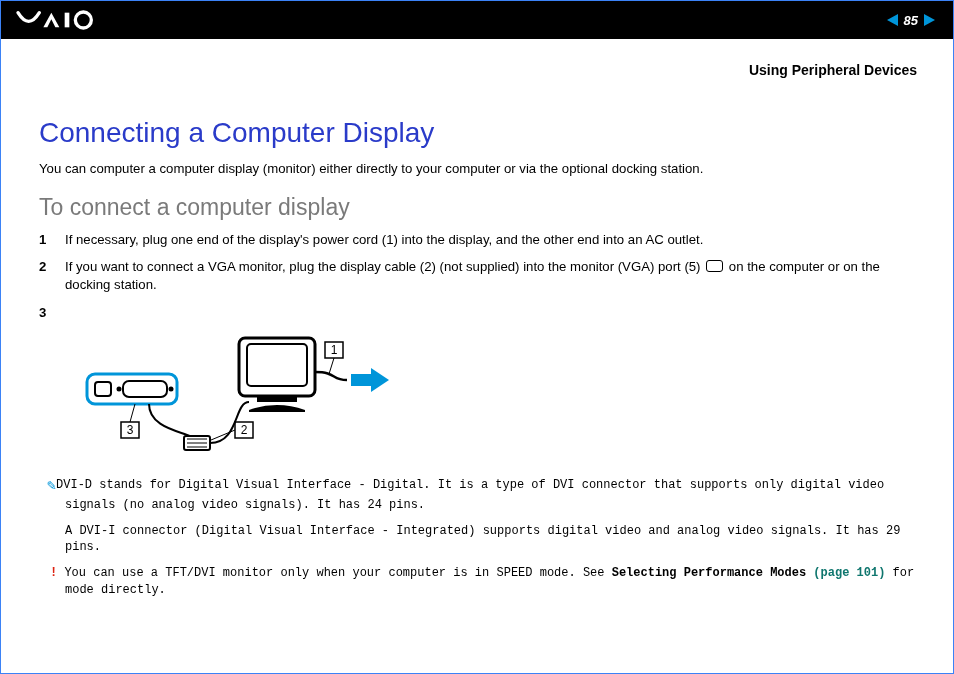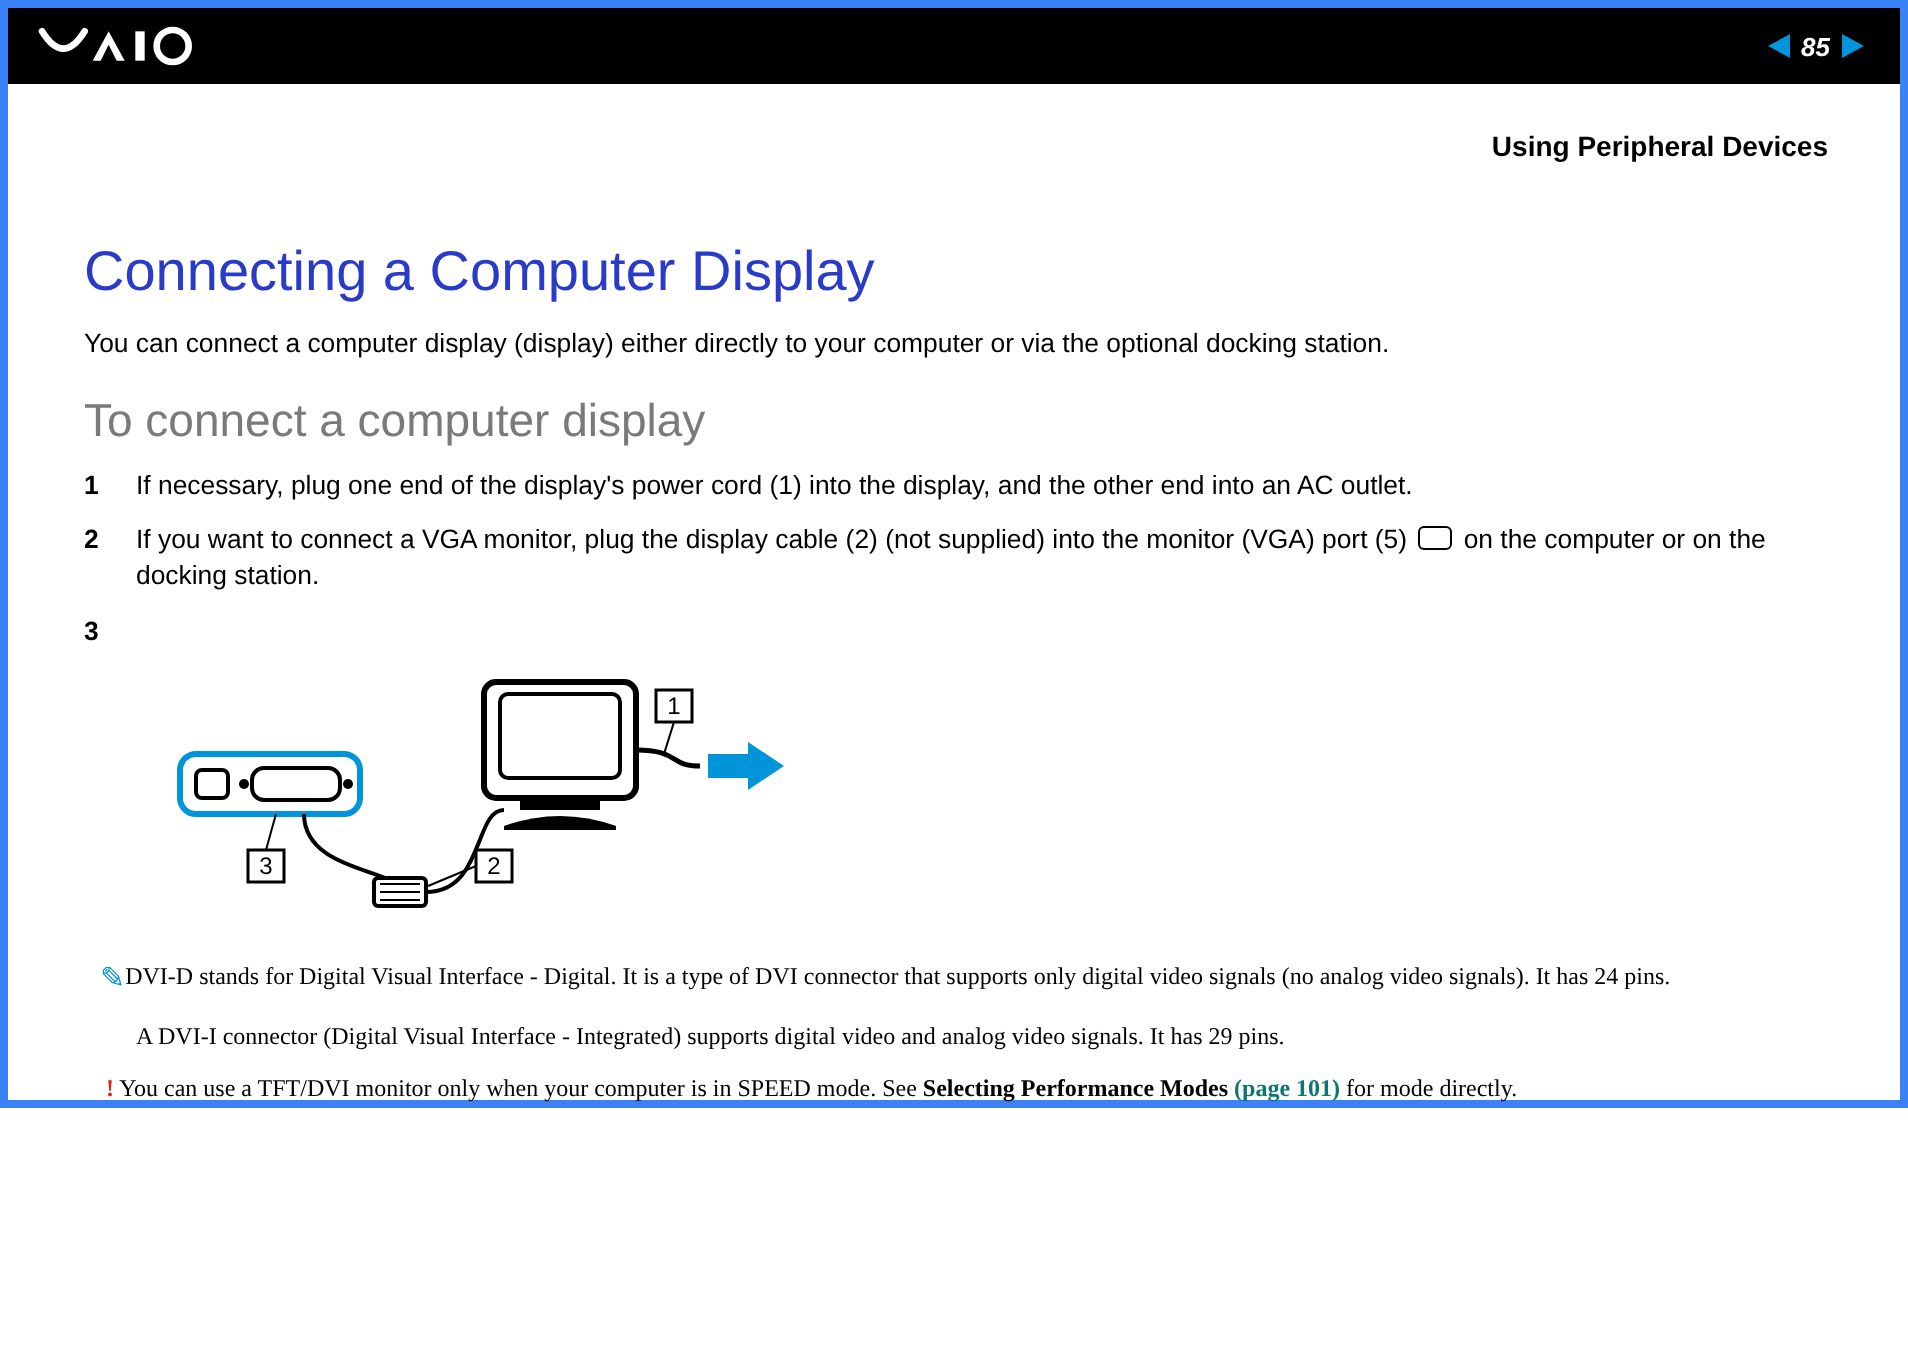--- a/index.html
+++ b/index.html
@@ -1,35 +1,35 @@
 <!DOCTYPE html>
 <html><head>
 <meta charset="utf-8">
 <style>
   html,body{margin:0;padding:0;background:#fff;font-family:Arial,Helvetica,sans-serif;color:#000;}
-  .page{width:954px;height:554px;position:relative;box-sizing:border-box;border:4px solid #3b82f6;}
+  .page{width:954px;height:674px;position:relative;box-sizing:border-box;border:1px solid #3b82f6;}
   .topbar{background:#000;color:#fff;height:38px;display:flex;align-items:center;justify-content:space-between;padding:0 18px 0 14px;}
   .logo{display:flex;align-items:center;}
   .logo svg{height:20px;}
   .nav{display:flex;align-items:center;gap:6px;}
   .nav .tri{width:0;height:0;border-top:6px solid transparent;border-bottom:6px solid transparent;}
   .nav .tri.left{border-right:11px solid #0095d9;cursor:pointer;}
   .nav .tri.right{border-left:11px solid #0095d9;cursor:pointer;}
   .nav .pg{font-style:italic;font-weight:bold;font-size:13px;}
   .bodyarea{padding:24px 36px 0 38px;font-size:13.2px;line-height:1.35;}
   .sectionlabel{color:#000;font-weight:bold;font-size:14px;text-align:right;margin-top:-2px;margin-bottom:34px;}
   h1{color:#2a3bc9;font-weight:normal;font-size:28px;margin:0 0 8px 0;font-family:Arial,Helvetica,sans-serif;}
   h2{color:#7a7a7a;font-weight:normal;font-size:23px;margin:14px 0 8px 0;}
   .intro{margin:0 0 4px 0;}
   ol.steps{list-style:none;padding:0;margin:6px 0 0 0;}
   ol.steps li{display:flex;gap:14px;margin:0 0 10px 0;}
   ol.steps li .n{font-weight:bold;min-width:12px;}
   .porticon{display:inline-block;width:15px;height:10px;border:1.3px solid #000;border-radius:3px;vertical-align:-1px;margin:0 2px;}
   .diagram{margin:8px 0 8px 40px;}
-  .noteblock{margin:10px 0 0 26px;font-size:12px;font-family:Liberation Serif, serif;line-height:1.35;}
+  .noteblock{margin:10px 0 0 26px;font-size:12px;font-family:Liberation Mono, monospace;line-height:1.35;}
   .pencil{color:#0095d9;font-size:15px;margin-left:-18px;display:inline-block;vertical-align:top;}
   .noteblock p{margin:0 0 10px 0;}
   .warn{color:#d21;font-weight:bold;margin-left:-15px;display:inline-block;}
   .linkref{color:#0f766e;font-weight:bold;}
   b{font-weight:bold;}
 </style>
 </head>
 <body>
 
 <div class="page">
@@ -49,21 +49,21 @@
       <div class="tri left"></div>
       <span class="pg">85</span>
       <div class="tri right"></div>
     </div>
   </div>
 
   <div class="bodyarea">
     <div class="sectionlabel">Using Peripheral Devices</div>
 
     <h1>Connecting a Computer Display</h1>
-    <p class="intro">You can connect a computer display (display) either directly to your computer or via the optional docking station.</p>
+    <p class="intro">You can computer a computer display (monitor) either directly to your computer or via the optional docking station.</p>
 
     <h2>To connect a computer display</h2>
 
     <ol class="steps">
       <li>
         <span class="n">1</span>
         <span>If necessary, plug one end of the display's power cord (1) into the display, and the other end into an AC outlet.</span>
       </li>
       <li>
         <span class="n">2</span>

